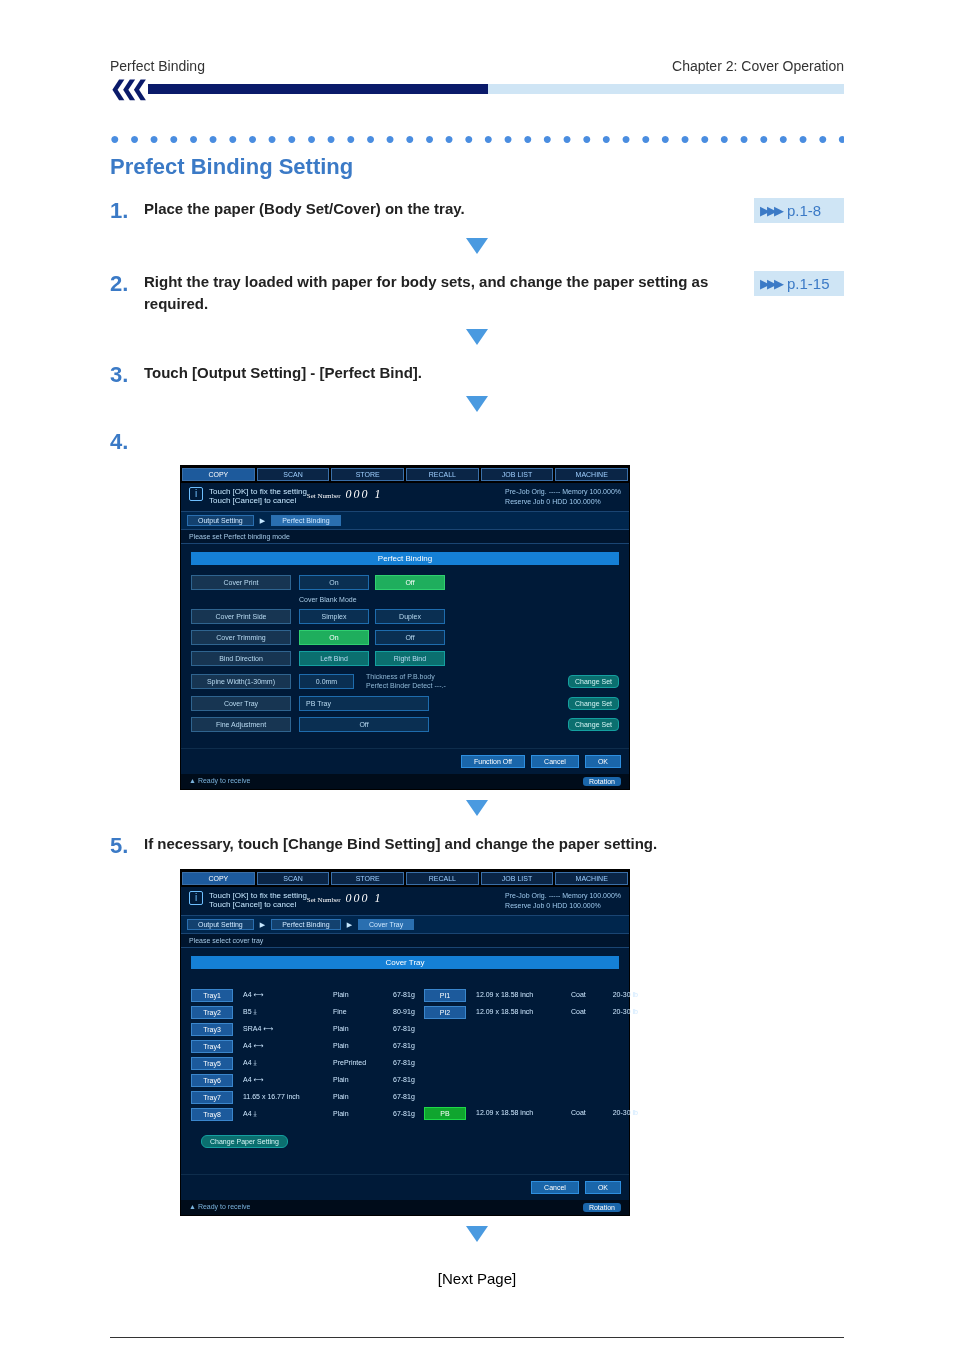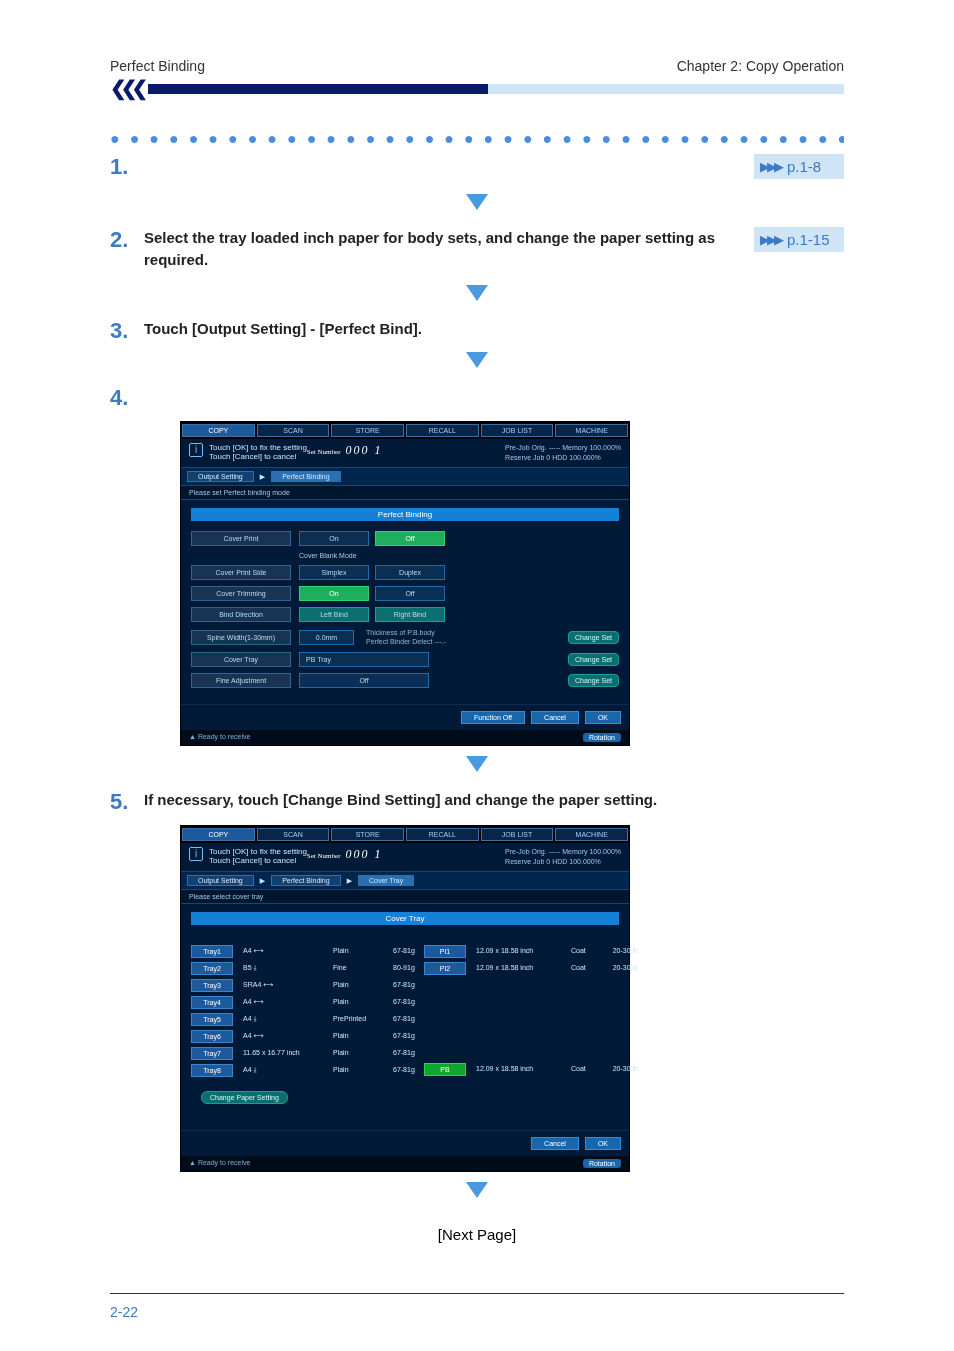--- a/index.html
+++ b/index.html
@@ -313,49 +313,51 @@
     color: #3b7ac6;
     font-size: 14px;
   }
 </style>
 </head>
 <body>
 
 <div class="page">
   <div class="header-row">
     <span>Perfect Binding</span>
-    <span>Chapter 2: Copy Operation</span>
+    <span>Chapter 2: Cover Operation</span>
   </div>
   <div class="header-bar">
     <span class="chevrons">❮❮❮</span>
     <div class="bar-dark"></div>
       <div class="bar-light"></div>
   </div>
 
   <div class="dot-row">●●●●●●●●●●●●●●●●●●●●●●●●●●●●●●●●●●●●●●●●●●●●●●●●</div>
+  <div class="section-title">Prefect Binding Setting</div>
 
   <div class="step-row-wrap">
     <div class="step" style="flex:1;">
       <div class="step-num">1.</div>
+      <div class="step-text">Place the paper (Body Set/Cover) on the tray.</div>
     </div>
     <div class="sidebar-ref">
       <span class="tri">▶▶▶</span>
       <span>p.1-8</span>
     </div>
   </div>
   <div class="arrow-down">
     <svg width="22" height="20">
         <polygon points="0,0 22,0 11,16" fill="#4a9ae0"></polygon>
       </svg>
   </div>
 
   <div class="step-row-wrap">
     <div class="step" style="flex:1;">
       <div class="step-num">2.</div>
-      <div class="step-text">Select the tray loaded inch paper for body sets, and change the paper setting as required.</div>
+      <div class="step-text">Right the tray loaded with paper for body sets, and change the paper setting as required.</div>
     </div>
     <div class="sidebar-ref">
       <span class="tri">▶▶▶</span>
       <span>p.1-15</span>
     </div>
   </div>
   <div class="arrow-down">
     <svg width="22" height="20">
         <polygon points="0,0 22,0 11,16" fill="#4a9ae0"></polygon>
       </svg>

